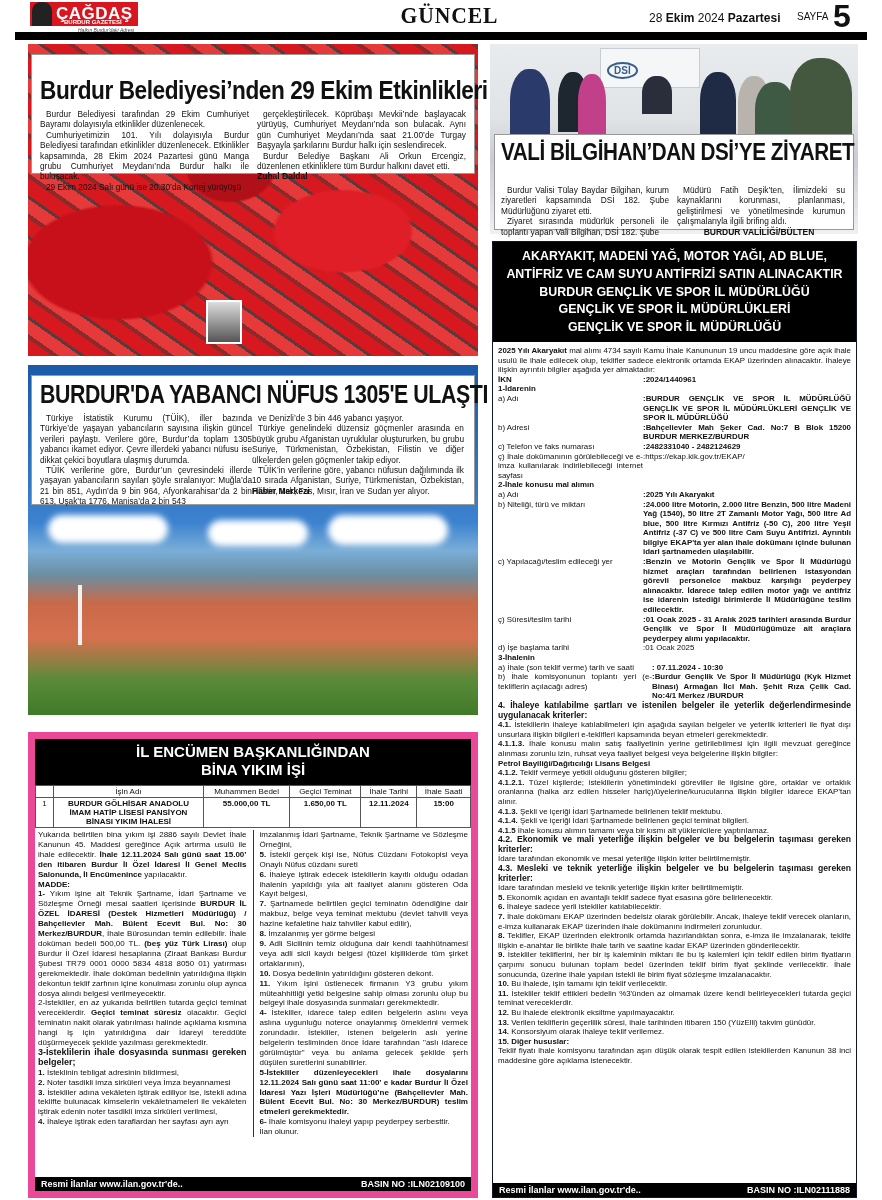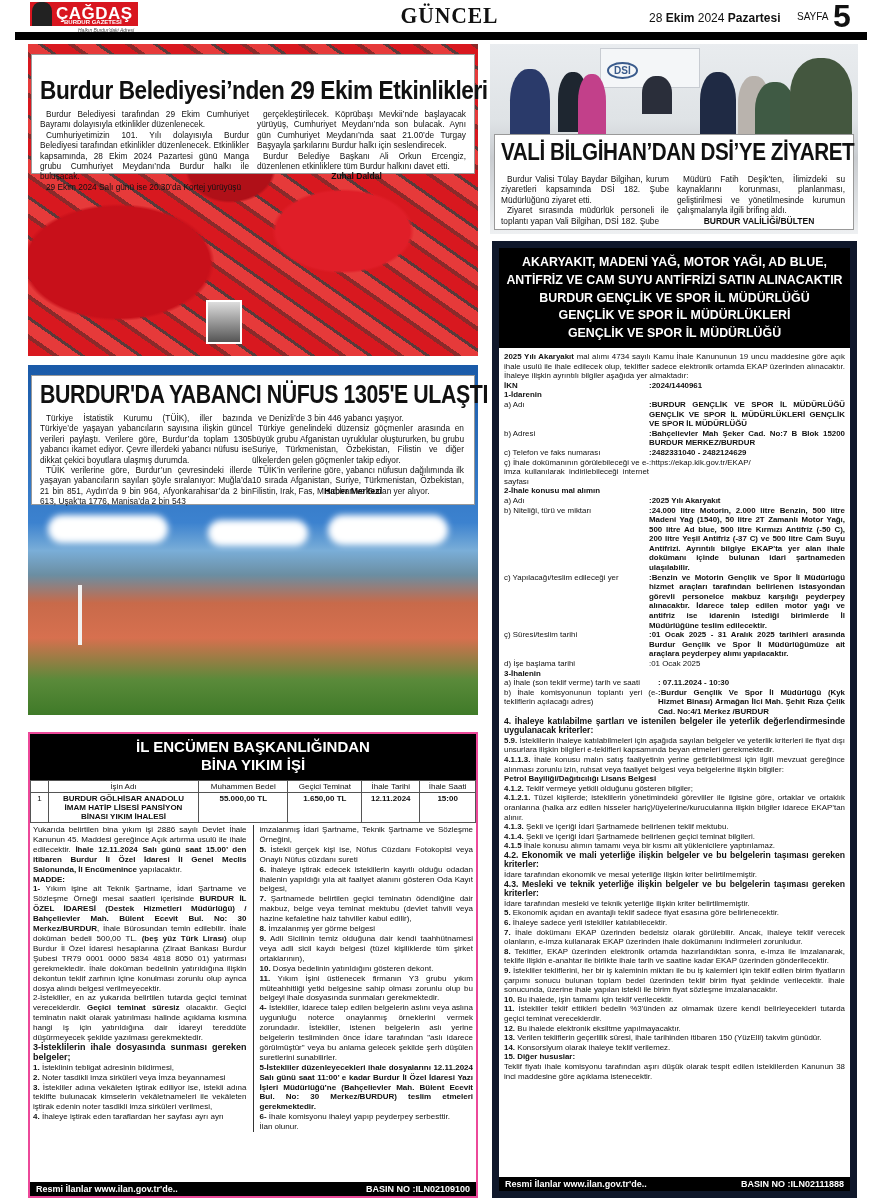--- a/index.html
+++ b/index.html
@@ -15,21 +15,21 @@
 .date{left:649px;top:11px;font-size:12px}
 .date b{font-weight:bold}
 .sayfa{left:797px;top:11px;font-size:10px}
 .pnum{left:833px;top:-2px;font-size:32px;font-weight:bold;font-family:"Liberation Sans Narrow","Liberation Sans",sans-serif}
 .hbar{left:15px;top:32px;width:852px;height:8px;background:#000}
 
 .box{border:1px solid #999;background:#fff}
 .headline{font-family:"Liberation Sans",sans-serif;font-weight:900;font-size:24px;letter-spacing:-0.5px;transform-origin:left top;white-space:nowrap}
 .col{font-size:8.3px;line-height:10.4px;text-align:justify}
 .col p{text-indent:6px}
-.sig{text-align:center;font-weight:bold;font-size:8.5px;padding-right:10px}
+.sig{text-align:left;font-weight:bold;font-size:8.5px;padding-right:10px}
 .photo{overflow:hidden}
 
 .banner{background:#000;color:#fff;text-align:center;font-weight:bold}
 .tbl{border-collapse:collapse;font-size:8px;width:100%}
 .tbl td{border:1px solid #555;padding:1px 3px;vertical-align:top;text-align:center}
 .footbar{background:#000;color:#fff;font-weight:bold;font-size:9px;display:flex;justify-content:space-between;align-items:center;padding:0 6px}
 .ilan{font-size:7.9px;line-height:9.6px}
 .row2{display:flex}
 .row2 .k{width:145px;flex-shrink:0}
 .row2 .v{flex:1;font-weight:bold}
@@ -86,21 +86,21 @@
   <div class="abs" style="left:68px;top:28px;width:30px;height:60px;background:#1e2630;border-radius:45% 45% 0 0"></div>
   <div class="abs" style="left:88px;top:30px;width:28px;height:60px;background:#c2408a;border-radius:45% 45% 0 0"></div>
   <div class="abs" style="left:152px;top:32px;width:30px;height:38px;background:#2a2e3a;border-radius:45% 45% 0 0"></div>
   <div class="abs" style="left:210px;top:28px;width:36px;height:62px;background:#1f2a44;border-radius:45% 45% 0 0"></div>
   <div class="abs" style="left:248px;top:32px;width:32px;height:60px;background:#b9b3ad;border-radius:45% 45% 0 0"></div>
   <div class="abs" style="left:265px;top:38px;width:40px;height:60px;background:#3f5a44;border-radius:45% 45% 0 0"></div>
   <div class="abs" style="left:300px;top:14px;width:62px;height:80px;background:#44573f;border-radius:45% 45% 0 0"></div>
 </div>
 <div class="abs box" style="left:494px;top:134px;width:360px;height:96px;padding:3px 6px">
   <div class="headline" style="font-size:24px;transform:scaleX(0.86)">VALİ BİLGİHAN’DAN DSİ’YE ZİYARET</div>
-  <div style="display:flex;gap:8px;margin-top:8px">
+  <div style="display:flex;gap:8px;margin-top:19px">
     <div class="col" style="width:168px">
       <p>Burdur Valisi Tülay Baydar Bilgihan, kurum ziyaretleri kapsamında DSİ 182. Şube Müdürlüğünü ziyaret etti.</p>
       <p>Ziyaret sırasında müdürlük personeli ile toplantı yapan Vali Bilgihan, DSİ 182. Şube</p>
     </div>
     <div class="col" style="width:168px">
       <p>Müdürü Fatih Deşik’ten, İlimizdeki su kaynaklarını korunması, planlanması, geliştirilmesi ve yönetilmesinde kurumun çalışmalarıyla ilgili brifing aldı.</p>
       <div class="sig" style="text-align:center;padding-left:6px">BURDUR VALİLİĞİ/BÜLTEN</div>
     </div>
   </div>
 </div>
@@ -120,21 +120,21 @@
     </div>
     <div class="col" style="width:212px">
       <p>ve Denizli’de 3 bin 446 yabancı yaşıyor.</p>
       <p>Türkiye genelindeki düzensiz göçmenler arasında en büyük grubu Afganistan uyruklular oluştururken, bu grubu Suriye, Türkmenistan, Özbekistan, Filistin ve diğer ülkelerden gelen göçmenler takip ediyor.</p>
       <p>TÜİK’in verilerine göre, yabancı nüfusun dağılımında ilk 10 sırada Afganistan, Suriye, Türkmenistan, Özbekistan, Filistin, Irak, Fas, Mısır, İran ve Sudan yer alıyor.</p>
       <div class="sig" style="margin-top:-10px">Haber Merkezi</div>
     </div>
   </div>
 </div>
 
-<div class="abs" style="left:28px;top:732px;width:450px;height:466px;border:2px solid #ec4899">
+<div class="abs" style="left:28px;top:732px;width:450px;height:466px;border:7px solid #ec4899">
   <div class="banner" style="height:46px;padding-top:4px;font-size:15px;line-height:18px">
     <div>İL ENCÜMEN BAŞKANLIĞINDAN</div>
     <div>BİNA YIKIM İŞİ</div>
   </div>
   <table class="tbl">
     <tbody>
         <tr>
       <td style="width:18px"></td>
       <td style="width:150px">İşin Adı</td>
       <td>Muhammen Bedel</td>
@@ -187,21 +187,21 @@
       <div><b>6-</b> <span>İhale komisyonu ihaleyi yapıp peyderpey serbesttir.</span></div>
       <div>İlan olunur.</div>
     </div>
   </div>
   <div class="abs footbar" style="left:0;right:0;bottom:0;height:14px">
     <span>Resmi İlanlar www.ilan.gov.tr'de..</span>
     <span>BASIN NO :ILN02109100</span>
   </div>
 </div>
 
-<div class="abs" style="left:492px;top:241px;width:365px;height:957px;border:7px solid #0f172a">
+<div class="abs" style="left:492px;top:241px;width:365px;height:957px;border:1px solid #0f172a">
   <div class="banner" style="height:100px;padding-top:6px;font-size:12.4px;line-height:17.8px">
     <div>AKARYAKIT, MADENİ YAĞ, MOTOR YAĞI, AD BLUE,</div>
     <div>ANTİFRİZ VE CAM SUYU ANTİFRİZİ SATIN ALINACAKTIR</div>
     <div>BURDUR GENÇLİK VE SPOR İL MÜDÜRLÜĞÜ</div>
     <div>GENÇLİK VE SPOR İL MÜDÜRLÜKLERİ</div>
     <div>GENÇLİK VE SPOR İL MÜDÜRLÜĞÜ</div>
   </div>
   <div class="ilan" style="padding:4px 5px;text-align:justify">
     <div><b>2025 Yılı Akaryakıt</b> <span>mal alımı 4734 sayılı Kamu İhale Kanununun 19 uncu maddesine göre açık ihale usulü ile ihale edilecek olup, teklifler sadece elektronik ortamda EKAP üzerinden alınacaktır.  İhaleye ilişkin ayrıntılı bilgiler aşağıda yer almaktadır:</span></div>
     <div class="row2">
@@ -249,21 +249,21 @@
     <div><b>3-İhalenin</b></div>
     <div class="row2">
         <span class="k" style="width:154px">a) İhale (son teklif verme) tarih ve saati</span>
         <span class="v">: 07.11.2024 - 10:30</span>
       </div>
     <div class="row2">
         <span class="k" style="width:154px">b) İhale komisyonunun toplantı yeri (e-tekliflerin açılacağı adres)</span>
         <span class="v">:Burdur Gençlik Ve Spor İl Müdürlüğü (Kyk Hizmet Binası) Armağan İlci Mah. Şehit Rıza Çelik Cad. No:4/1 Merkez /BURDUR</span>
       </div>
     <div style="font-weight:bold;font-size:8.6px">4. İhaleye katılabilme şartları ve istenilen belgeler ile yeterlik değerlendirmesinde uygulanacak kriterler:</div>
-    <div><b>5.9.</b> <span>İsteklilerin ihaleye katılabilmeleri için aşağıda sayılan belgeler ve yeterlik kriterleri ile fiyat dışı unsurlara ilişkin bilgileri e-teklifleri kapsamında beyan etmeleri gerekmektedir.</span></div>
+    <div><b>4.1.</b> <span>İsteklilerin ihaleye katılabilmeleri için aşağıda sayılan belgeler ve yeterlik kriterleri ile fiyat dışı unsurlara ilişkin bilgileri e-teklifleri kapsamında beyan etmeleri gerekmektedir.</span></div>
     <div><b>4.1.1.3.</b> <span>İhale konusu malın satış faaliyetinin yerine getirilebilmesi için ilgili mevzuat gereğince alınması zorunlu izin, ruhsat veya faaliyet belgesi veya belgelerine ilişkin bilgiler:</span></div>
     <div><b>Petrol Bayiliği/Dağıtıcılığı Lisans Belgesi</b></div>
     <div><b>4.1.2.</b> <span>Teklif vermeye yetkili olduğunu gösteren bilgiler;</span></div>
     <div><b>4.1.2.1.</b> <span>Tüzel kişilerde; isteklilerin yönetimindeki görevliler ile ilgisine göre, ortaklar ve ortaklık oranlarına (halka arz edilen hisseler hariç)/üyelerine/kurucularına ilişkin bilgiler idarece EKAP’tan alınır.</span></div>
     <div><b>4.1.3.</b> <span>Şekli ve içeriği İdari Şartnamede belirlenen teklif mektubu.</span></div>
     <div><b>4.1.4.</b> <span>Şekli ve içeriği İdari Şartnamede belirlenen geçici teminat bilgileri.</span></div>
     <div><b>4.1.5</b> <span>İhale konusu alımın tamamı veya bir kısmı alt yüklenicilere yaptırılamaz.</span></div>
     <div style="font-size:8.6px"><b>4.2. Ekonomik ve mali yeterliğe ilişkin belgeler ve bu belgelerin taşıması gereken kriterler:</b></div>
     <div><span>İdare tarafından ekonomik ve mesai yeterliğe ilişkin kriter belirtilmemiştir.</span></div>
     <div style="font-size:8.6px"><b>4.3. Mesleki ve teknik yeterliğe ilişkin belgeler ve bu belgelerin taşıması gereken kriterler:</b></div>

